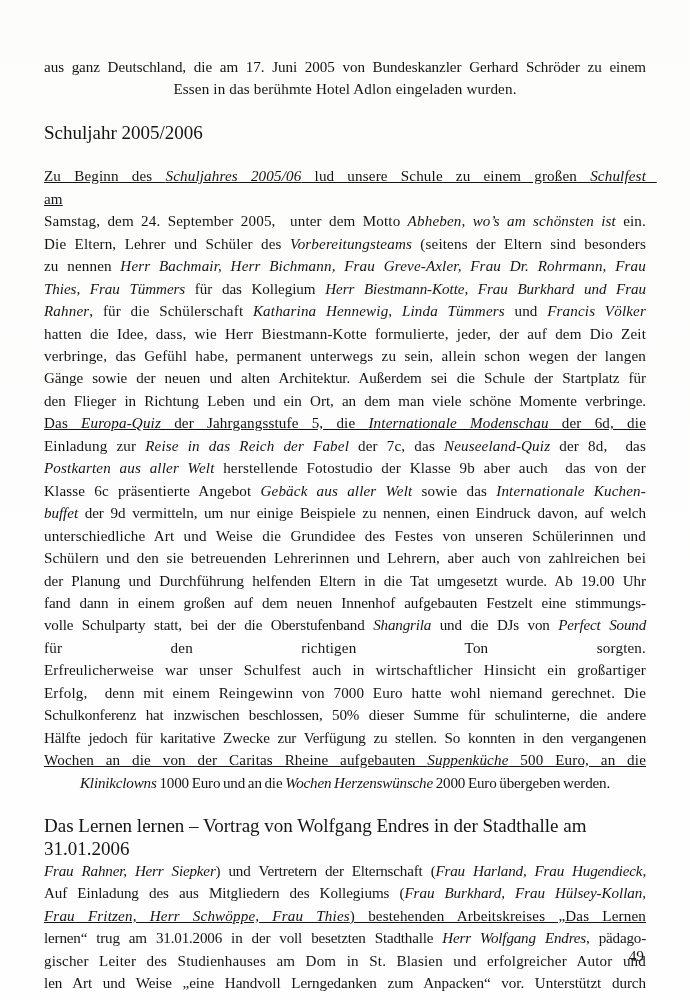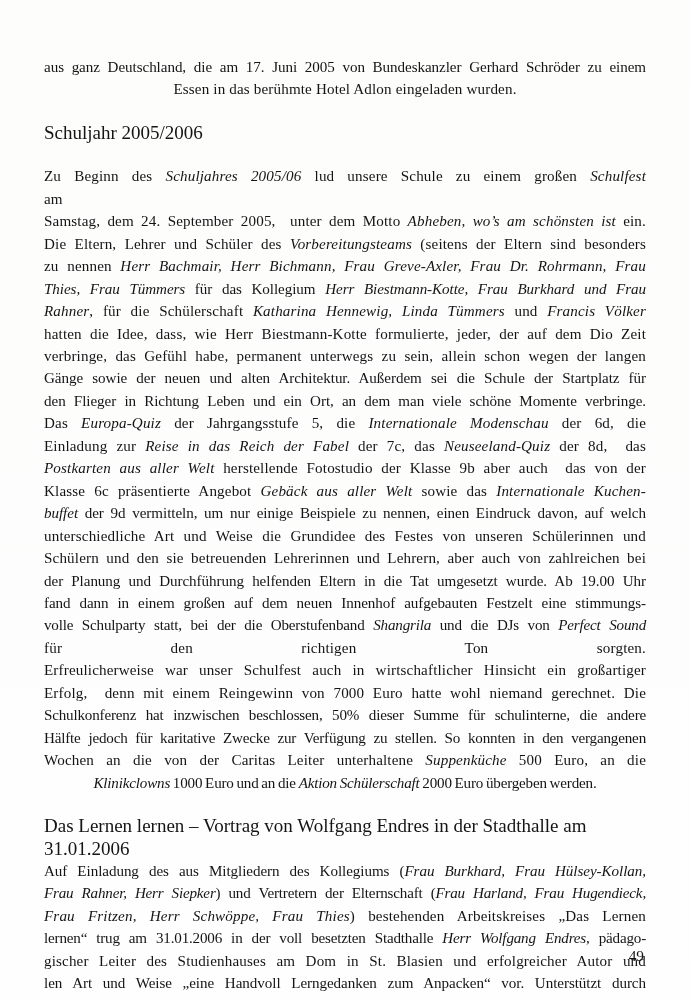--- a/index.html
+++ b/index.html
@@ -48,21 +48,21 @@
     color: #141414;
   }
 
   
   .line.just {
     text-align: justify;
     text-align-last: justify;
   }
 
   .line.loose   { word-spacing: 0.24em; }
-  .line.looser  { word-spacing: 0.45em; }
+  .line.looser  { word-spacing: 0.45em; text-decoration: underline; }
   .line.tight   { word-spacing: -0.012em; letter-spacing: -0.004em; }
   .line.tighter { word-spacing: -0.055em; letter-spacing: -0.012em; }
 
   i, .it {
     font-style: italic;
   }
   .gap-md { height: 21px; }
 
   .heading-line {
     display: block;
@@ -128,30 +128,30 @@
           <span class="line just"><span>unterschiedliche Art und Weise die Grundidee des Festes von unseren Schülerinnen und</span></span>
           <span class="line just"><span>Schülern und den sie betreuenden Lehrerinnen und Lehrern, aber auch von zahlreichen bei</span></span>
           <span class="line just tight"><span>der Planung und Durchführung helfenden Eltern in die Tat umgesetzt wurde. Ab 19.00 Uhr</span></span>
           <span class="line just tight"><span>fand dann in einem großen auf dem neuen Innenhof aufgebauten Festzelt eine stimmungs-</span></span>
           <span class="line just tighter"><span>volle Schulparty statt, bei der die Oberstufenband </span><i>Shangrila</i><span> und die DJs von </span><i>Perfect Sound</i></span>
           <span class="line just"><span>für den richtigen Ton sorgten.</span></span>
           <span class="line just"><span>Erfreulicherweise war unser Schulfest auch in wirtschaftlicher Hinsicht ein großartiger</span></span>
           <span class="line just"><span>Erfolg,  denn mit einem Reingewinn von 7000 Euro hatte wohl niemand gerechnet. Die</span></span>
           <span class="line just tighter"><span>Schulkonferenz hat inzwischen beschlossen, 50% dieser Summe für schulinterne, die andere</span></span>
           <span class="line just tighter"><span>Hälfte jedoch für karitative Zwecke zur Verfügung zu stellen. So konnten in den vergangenen</span></span>
-          <span class="line just looser"><span>Wochen an die von der Caritas Leiter unterhaltene </span><i>Suppenküche</i><span> 500 Euro, an die</span></span>
-          <span class="line tighter"><i>Klinikclowns</i><span> 1000 Euro und an die </span><i>Aktion Schülerschaft</i><span> 2000 Euro übergeben werden.</span></span>
+          <span class="line just looser"><span>Wochen an die von der Caritas Rheine aufgebauten </span><i>Suppenküche</i><span> 500 Euro, an die</span></span>
+          <span class="line tighter"><i>Klinikclowns</i><span> 1000 Euro und an die </span><i>Wochen Herzenswünsche</i><span> 2000 Euro übergeben werden.</span></span>
         </div>
         <div class="gap-md"></div>
         <div class="para">
           <span class="heading-line"><span>Das Lernen lernen – Vortrag von Wolfgang Endres in der Stadthalle am 31.01.2006</span></span>
         </div>
         <div class="para">
+          <span class="line just tighter"><i>Frau Rahner, Herr Siepker</i><span>) und Vertretern der Elternschaft (</span><i>Frau Harland, Frau Hugendieck,</i></span>
           <span class="line just tight"><span>Auf Einladung des aus Mitgliedern des Kollegiums (</span><i>Frau Burkhard, Frau Hülsey-Kollan,</i></span>
-          <span class="line just tighter"><i>Frau Rahner, Herr Siepker</i><span>) und Vertretern der Elternschaft (</span><i>Frau Harland, Frau Hugendieck,</i></span>
           <span class="line just looser"><i>Frau Fritzen, Herr Schwöppe, Frau Thies</i><span>) bestehenden Arbeitskreises „Das Lernen</span></span>
           <span class="line just tighter"><span>lernen“ trug am 31.01.2006 in der voll besetzten Stadthalle </span><i>Herr Wolfgang Endres</i><span>, pädago-</span></span>
           <span class="line just loose"><span>gischer Leiter des Studienhauses am Dom in St. Blasien und erfolgreicher Autor und</span></span>
           <span class="line just tight"><span>len Art und Weise „eine Handvoll Lerngedanken zum Anpacken“ vor. Unterstützt durch</span></span>
           <span class="line just tighter"><span>Herausgeber verschiedener Publikationen zur Methodik des Lernens, in einer sehr originel-</span></span>
           <span class="line just looser"><span>eine interessante Farbsymbolik erläuterte er sehr anschaulich, dass durch emotionale</span></span>
         </div>
       </div>
   </div>
 

